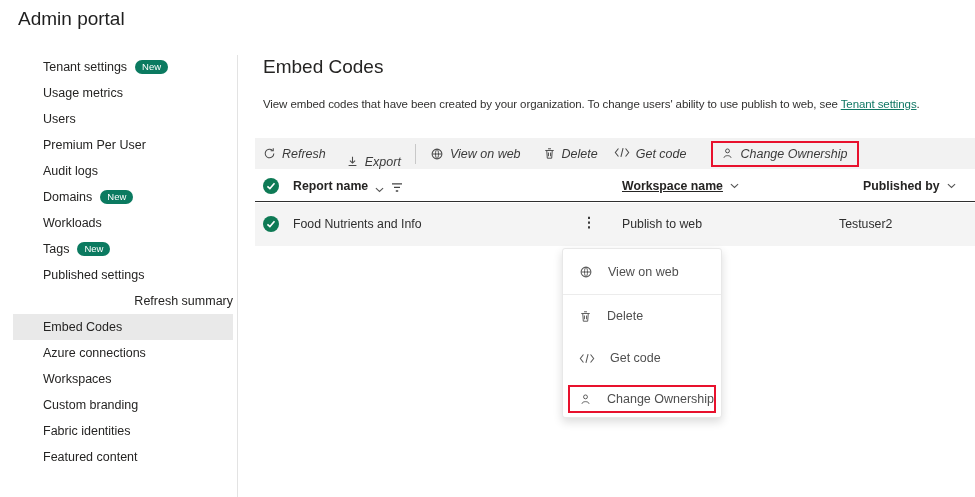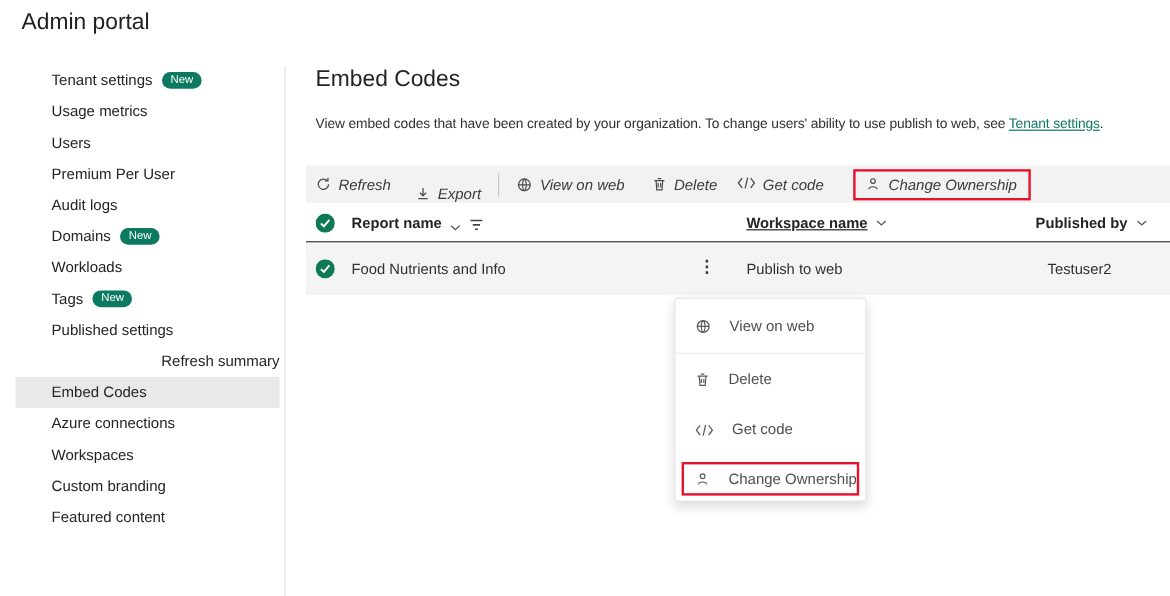--- a/index.html
+++ b/index.html
@@ -96,20 +96,23 @@
       <span>Embed Codes</span>
     </div>
     <div class="side-item">
       <span>Azure connections</span>
     </div>
     <div class="side-item">
       <span>Workspaces</span>
     </div>
     <div class="side-item">
       <span>Custom branding</span>
+    </div>
+    <div class="side-item">
+      <span>Fabric identities</span>
     </div>
     <div class="side-item">
       <span>Featured content</span>
     </div>
   </nav>
   <div class="v-divider"></div>
 
   <div class="section-title">Embed Codes</div>
 
   <div class="desc">
@@ -212,21 +215,21 @@
   <div class="trow">
     <span class="chk" style="top:13px;">
       <svg width="16" height="16" viewBox="0 0 16 16">
           <circle cx="8" cy="8" r="8" fill="#0E7A55"></circle>
           <path d="M4.4 8.3 6.9 10.6 11.5 5.2" fill="none" stroke="#fff" stroke-width="1.6"></path>
         </svg>
     </span>
     <span class="cell" style="left:38px;top:14px;">Food Nutrients and Info</span>
     <span class="ellipsis">⋮</span>
     <span class="cell" style="left:367px;top:14px;">Publish to web</span>
-    <span class="cell" style="left:618px;top:14px;">Testuser2</span>
+    <span class="cell" style="left:584px;top:14px;">Testuser2</span>
   </div>
 
   <div class="menu">
     <div class="menu-item first">
       <span class="icon">
         <svg width="14" height="14" viewBox="0 0 16 16">
             <circle cx="8" cy="8" r="5.6" fill="none" stroke="#5a5a5a" stroke-width="1.2"></circle>
             <path d="M2.4 8h11.2M8 2.4c-2.3 1.6-2.3 9.6 0 11.2M8 2.4c2.3 1.6 2.3 9.6 0 11.2" fill="none" stroke="#5a5a5a" stroke-width="1.1"></path>
           </svg>
       </span>

